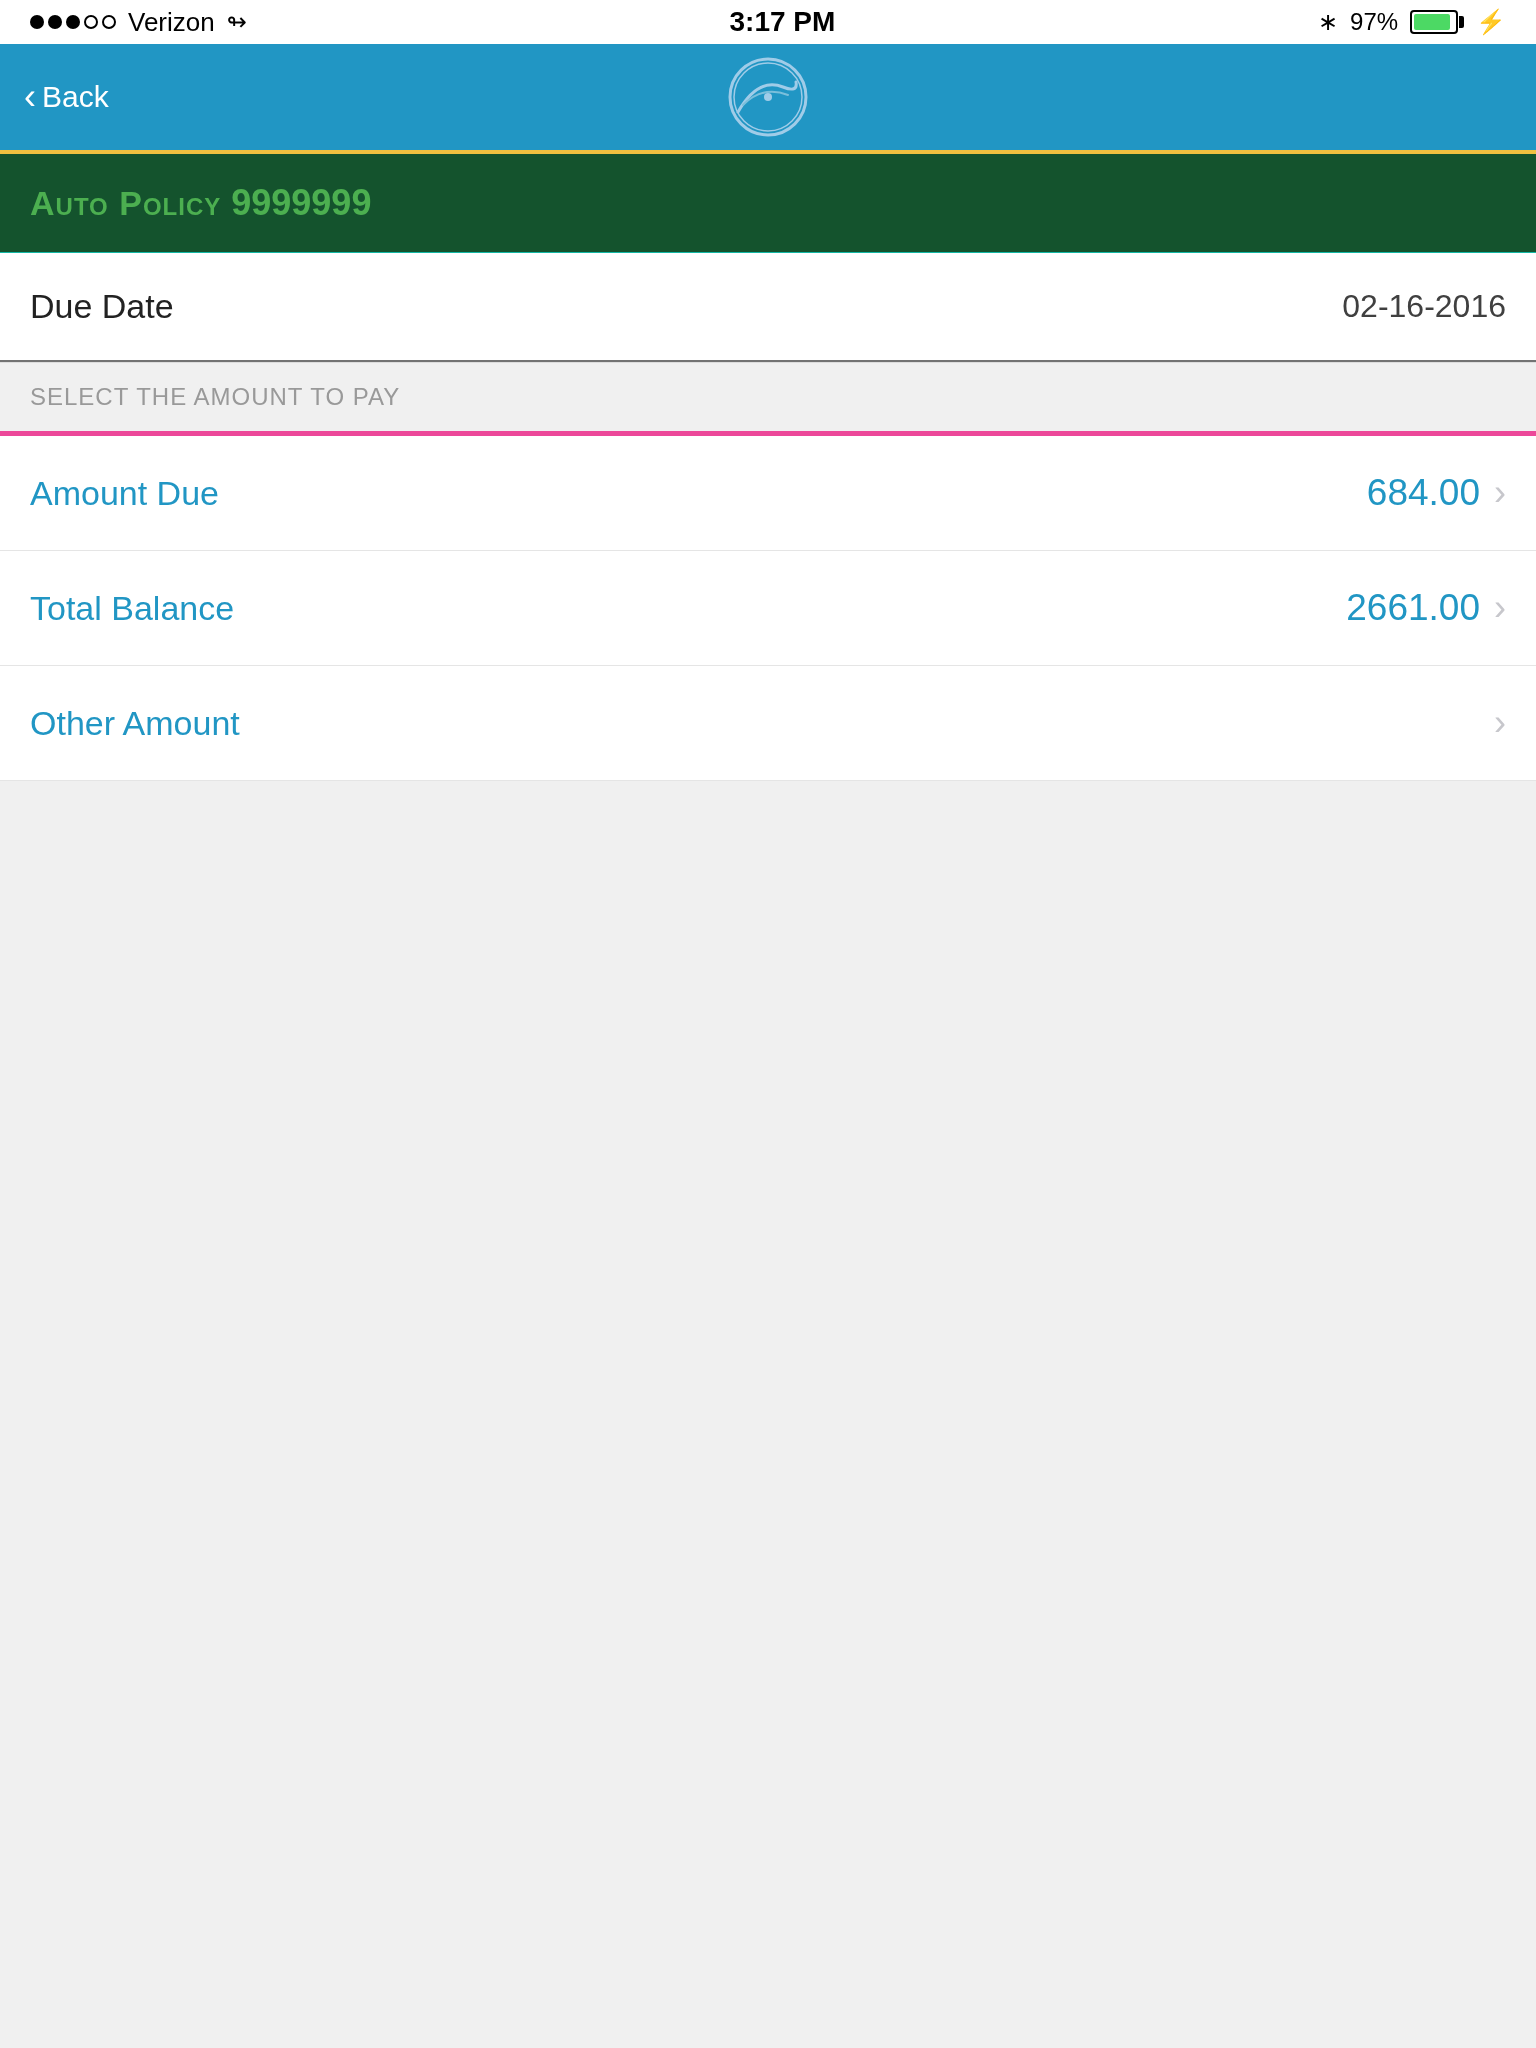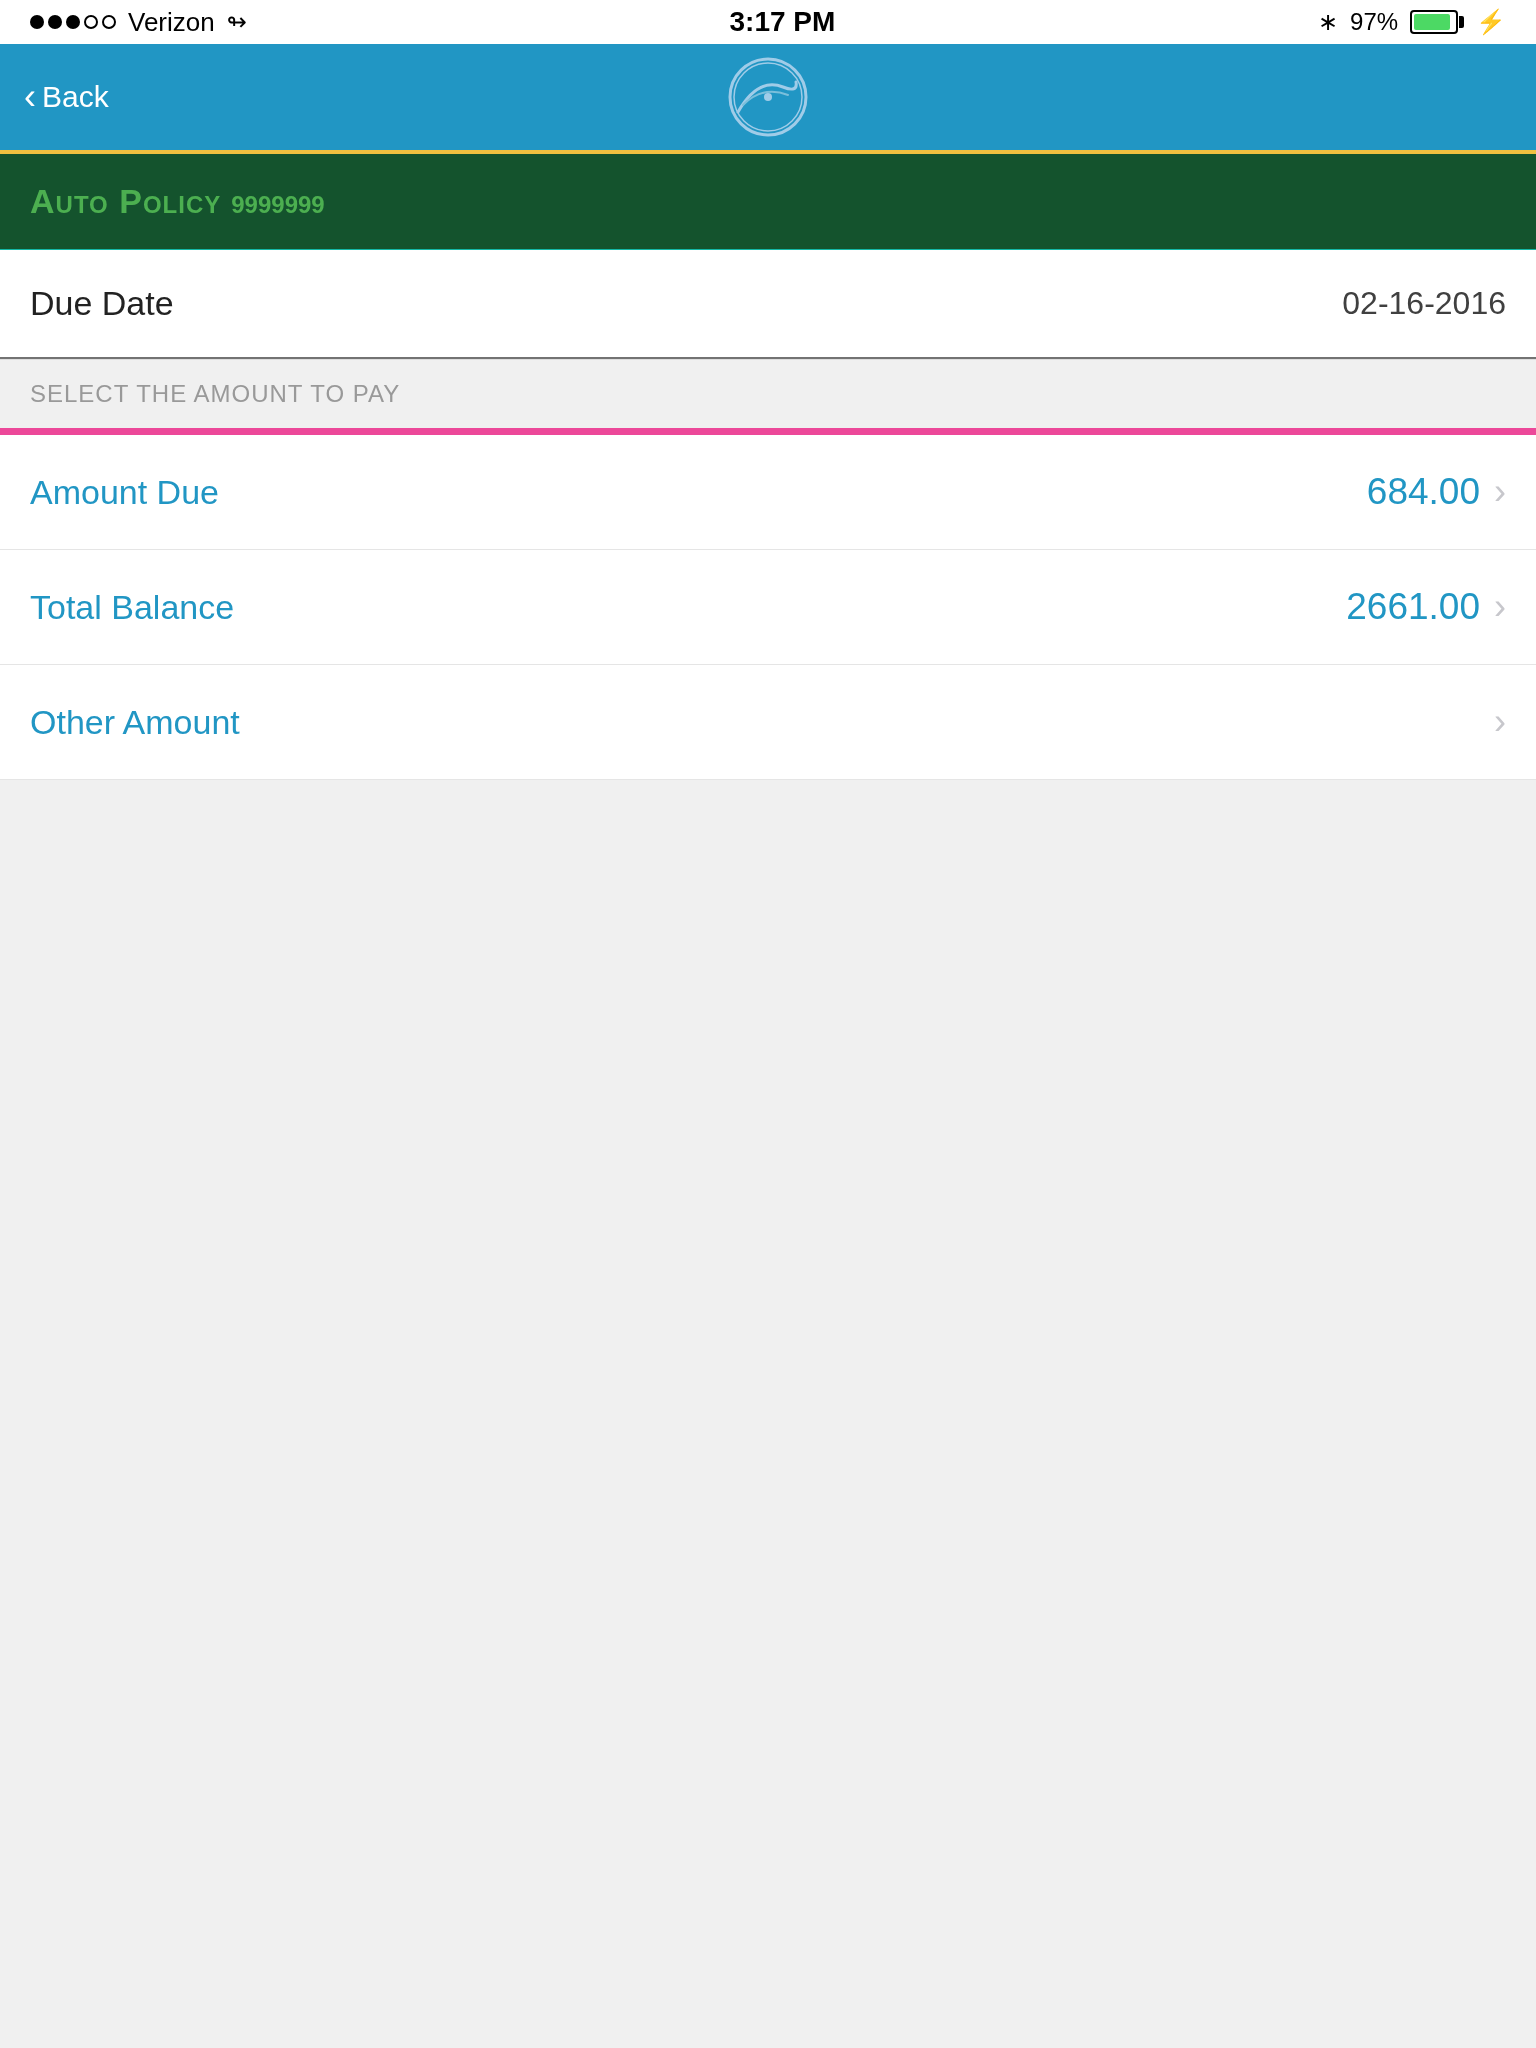--- a/index.html
+++ b/index.html
@@ -169,21 +169,21 @@
     .policy-type {
       color: #4caf50;
       font-variant: small-caps;
       font-weight: 600;
       letter-spacing: 1px;
     }
 
     .policy-number {
       color: #4caf50;
       font-weight: 700;
-      font-size: 24px;
+      font-size: 36px;
     }
 
     
     .due-date-row {
       background: #fff;
       display: flex;
       align-items: center;
       justify-content: space-between;
       padding: 34px 30px;
       border-bottom: 2px solid #737373;
@@ -198,21 +198,21 @@
     .due-date-value {
       font-size: 32px;
       color: #404040;
       text-align: center;
     }
 
     
     .section-header {
       background: #f0f0f0;
       padding: 20px 30px;
-      border-bottom: 7px solid #ec4899;
+      border-bottom: 5px solid #ec4899;
       border-top: 1px solid #ddd;
     }
 
     .section-header-text {
       font-size: 24px;
       color: #999;
       letter-spacing: 1px;
       font-weight: 500;
       text-transform: uppercase;
     }

